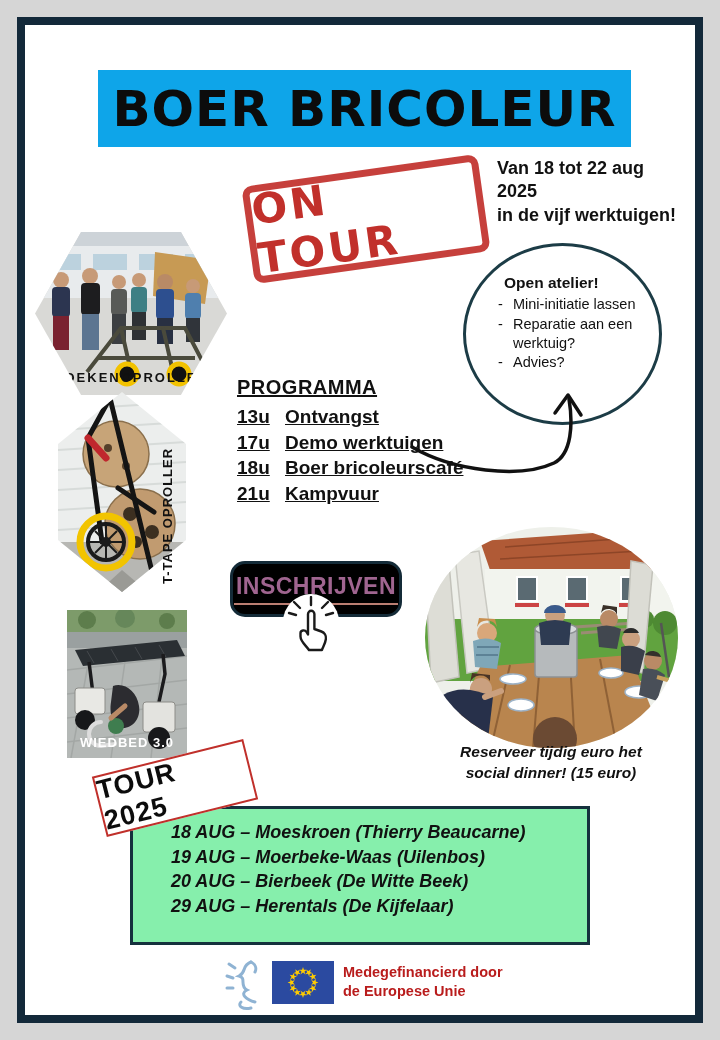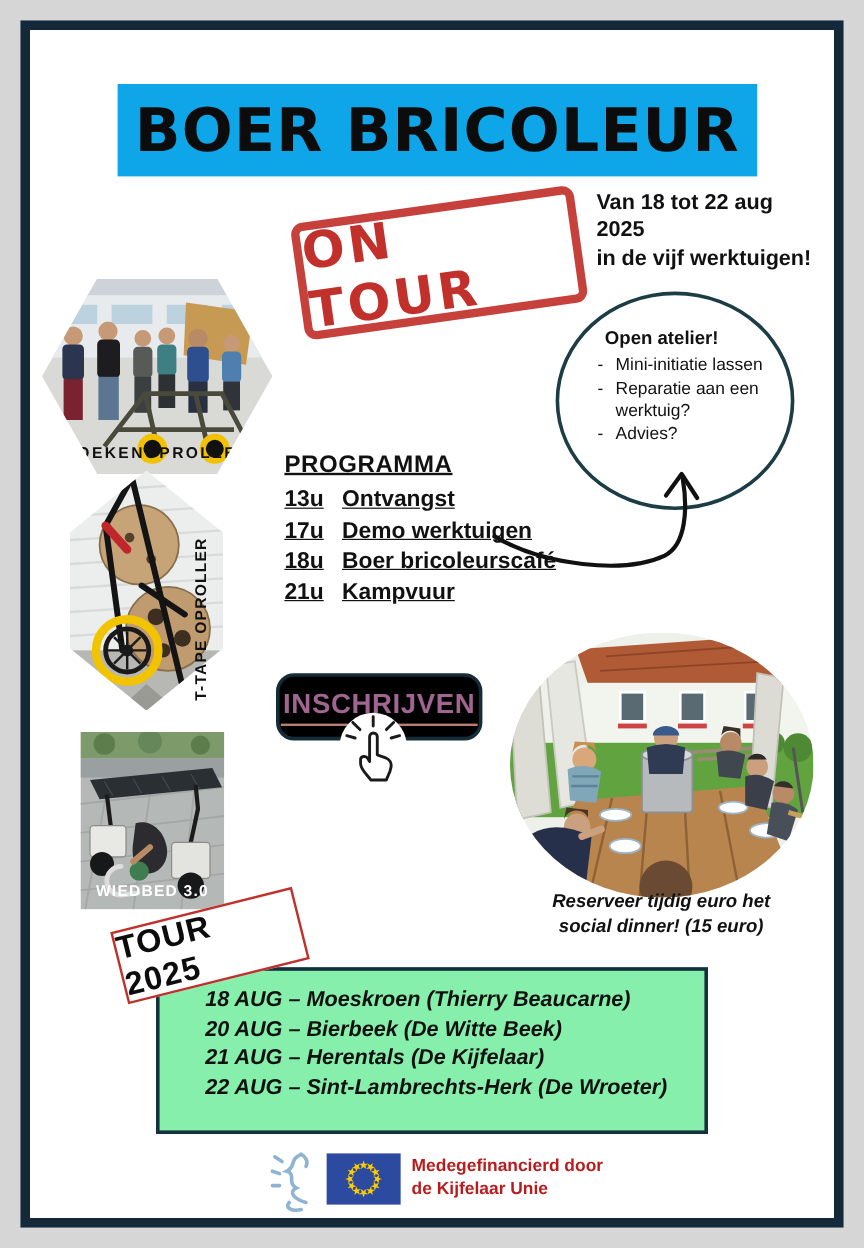--- a/index.html
+++ b/index.html
@@ -346,23 +346,23 @@
 
   <div class="caption">
     <div>Reserveer tijdig euro het</div>
     <div>social dinner! (15 euro)</div>
   </div>
 
   <div class="tourstamp">TOUR 2025</div>
 
   <div class="datesbox">
     <div class="dline">18 AUG – Moeskroen (Thierry Beaucarne)</div>
+    <div class="dline">19 AUG – Moerbeke-Waas (Uilenbos)</div>
     <div class="dline">20 AUG – Bierbeek (De Witte Beek)</div>
-    <div class="dline">21 AUG – Herentals (De Kijfelaar)</div>
-    <div class="dline">22 AUG – Sint-Lambrechts-Herk (De Wroeter)</div>
+    <div class="dline">29 AUG – Herentals (De Kijfelaar)</div>
   </div>
 
   <svg class="lion" width="44" height="56" viewBox="0 0 44 56">
     <g stroke="#8fb3d3" stroke-width="3" fill="none" stroke-linecap="round">
       <path d="M30,6 C20,10 26,16 18,20 C26,22 18,30 26,34 C18,38 26,44 34,46"></path>
       <path d="M30,6 C34,8 36,12 34,16"></path>
       <path d="M14,12 L8,8 M12,22 L6,20 M12,32 L6,32"></path>
       <path d="M20,46 C16,50 22,54 30,52"></path>
     </g>
   </svg>
@@ -406,15 +406,15 @@
           </g>
         <g transform="rotate(330)">
             <path d="M0,-15.4 L0.9,-12.7 L3.7,-12.7 L1.5,-11 L2.3,-8.3 L0,-10 L-2.3,-8.3 L-1.5,-11 L-3.7,-12.7 L-0.9,-12.7 Z"></path>
           </g>
       </g>
     </g>
   </svg>
 
   <div class="fundtext">
     <div>Medegefinancierd door</div>
-    <div>de Kijfelaar Unie</div>
+    <div>de Europese Unie</div>
   </div>
 </div>
 
 </body></html>

